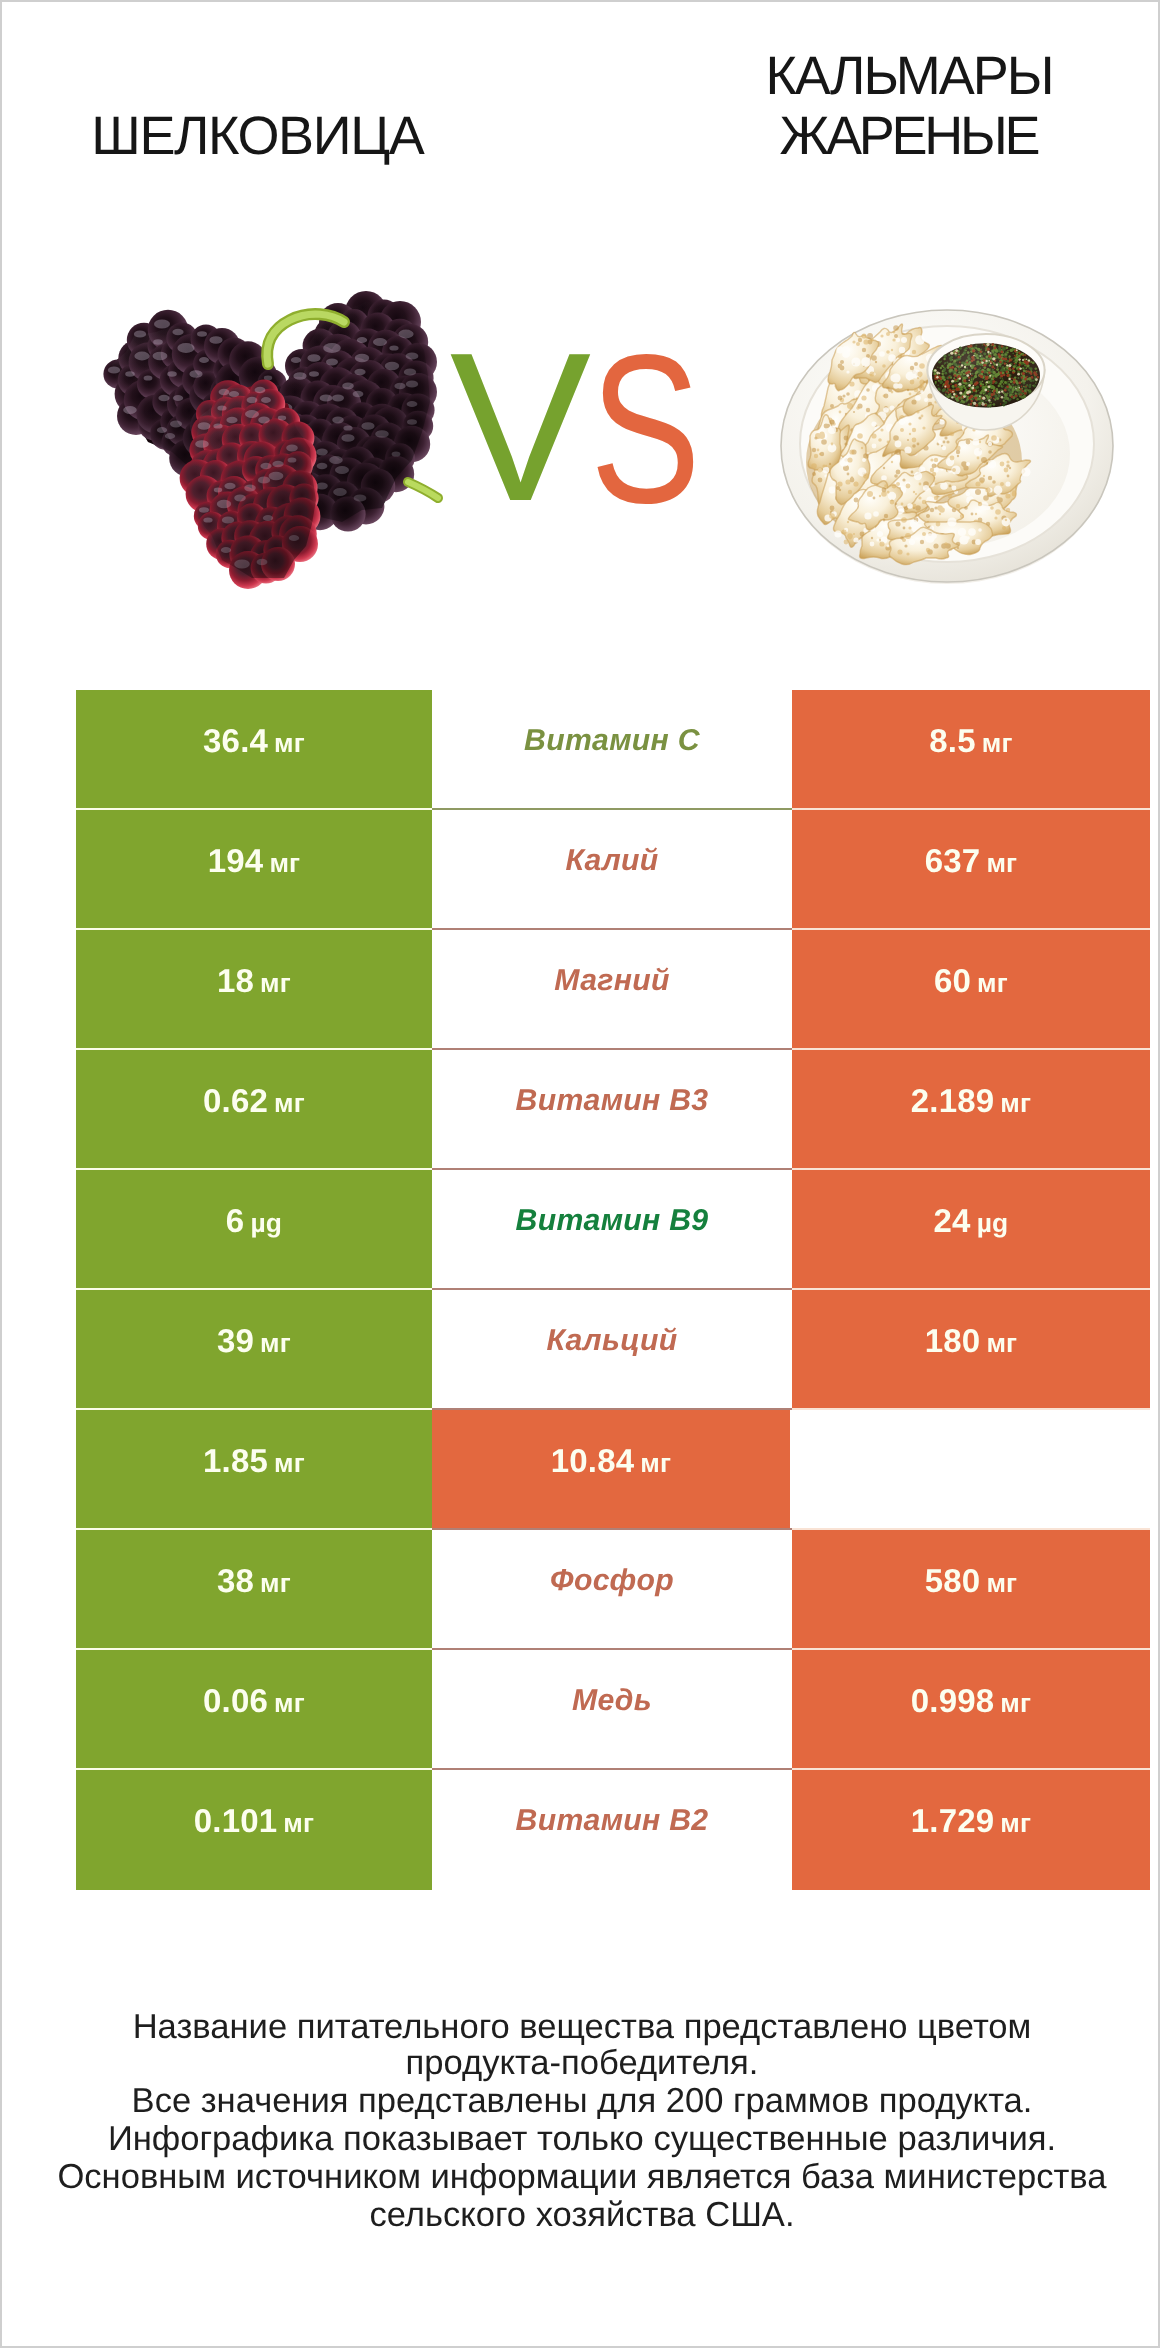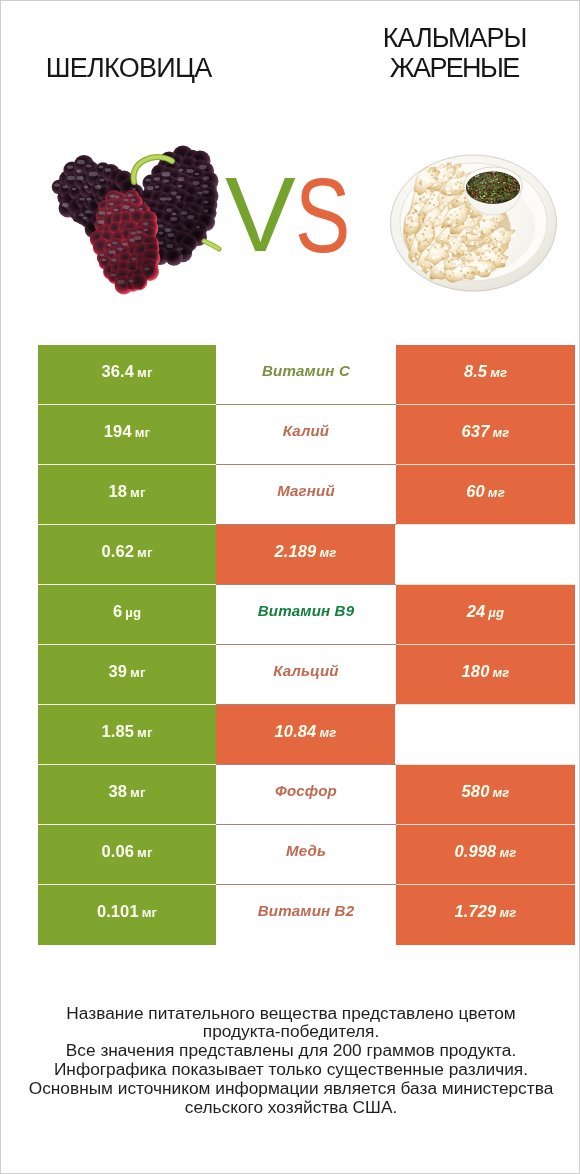--- a/index.html
+++ b/index.html
@@ -22,21 +22,21 @@
   .vs span{position:absolute;display:block;font-weight:400;line-height:1;}
   .vs .v{color:#76a22e;font-size:106px;left:223.9px;top:160.2px;transform-origin:0 0;}
   .vs .s{color:#e3663f;font-size:106px;left:294.2px;top:160.7px;transform:scaleX(0.783);transform-origin:0 0;}
 
   
   .table{position:absolute;left:21px;top:344px;width:537px;padding-left:16px;}
   .row{position:relative;height:60px;display:flex;}
   .cell{display:flex;align-items:center;justify-content:center;height:60px;box-sizing:border-box;}
   .c-left{width:178px;background:#80a52e;}
   .c-mid{width:180px;background:#fff;align-items:center;}
-  .c-right{width:179px;background:#e3683f;font-style:italic;}
+  .c-right{width:179px;background:#e3683f;}
   .val{font-size:16.5px;font-weight:700;color:#fcfeef;letter-spacing:0.1px;display:flex;align-items:baseline;position:relative;top:-3.5px;}
   .val .u{font-size:13.2px;font-weight:700;margin-left:3px;}
   .nut{font-size:15.1px;font-weight:700;letter-spacing:0.15px;position:relative;top:-5px;font-style:italic;}
   .sep{position:absolute;left:0;top:59px;height:1px;width:537px;z-index:2;}
   .sep i{position:absolute;top:0;height:1px;display:block;}
   .sep .s1{left:0;width:178px;background:#fbfde8;opacity:1;}
   .sep .s2{left:178px;width:180px;}
   .sep .s3{left:358px;width:179px;background:#f9e3d5;opacity:1;}
 
   
@@ -2761,20 +2761,23 @@
           <i class="s3"></i>
         </div>
       </div>
       <div class="row">
         <div class="cell c-left">
           <span class="val">
             <span>0.62</span>
             <span class="u">мг</span>
           </span>
         </div>
+        <div class="cell c-mid">
+          <span class="nut" style="color:#c06a52">Витамин B3</span>
+        </div>
         <div class="cell c-right">
           <span class="val">
             <span>2.189</span>
             <span class="u">мг</span>
           </span>
         </div>
         <div class="sep">
           <i class="s1"></i>
           <i class="s2" style="background:#b08076"></i>
           <i class="s3"></i>

